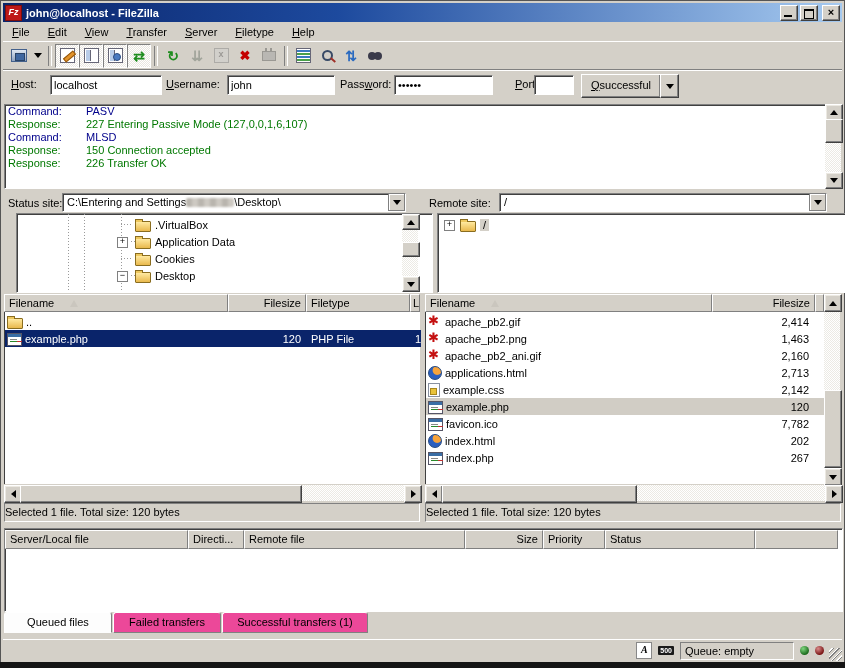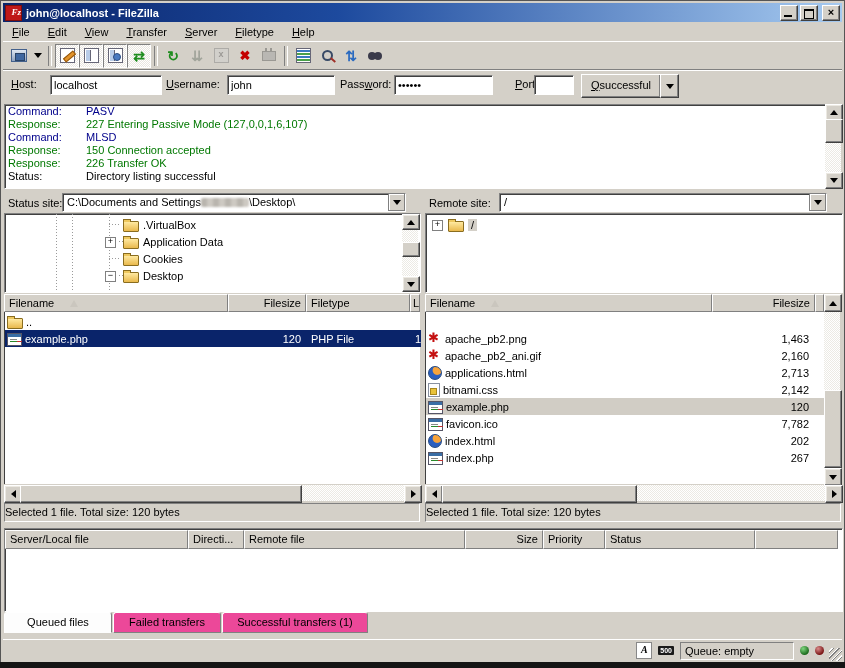--- a/index.html
+++ b/index.html
@@ -13,21 +13,21 @@
            line-height:16px;padding:0 4px;overflow:hidden;white-space:nowrap;box-sizing:border-box;}
 
   #window{position:absolute;inset:0;background:#d4d0c8;outline:1px solid #555;outline-offset:-1px;}
   #bottom-edge{left:0;top:662px;width:845px;height:6px;background:#151515;}
 
   
   #titlebar{left:3px;top:3px;width:839px;height:19px;
     background:linear-gradient(to right,#0a246a,#1d4a9e 40%,#a6caf0);
     display:flex;align-items:center;color:#fff;font-weight:bold;}
   #fz-icon{width:15px;height:14px;margin:0 4px 0 2px;background:#bf1818;border:1px solid #7a0e0e;
-    color:#fff;font-size:9px;font-weight:bold;font-style:italic;text-align:right;line-height:13px;font-family:Liberation Serif, serif;}
+    color:#fff;font-size:9px;font-weight:bold;font-style:italic;text-align:center;line-height:13px;}
   .winbtn{width:16px;height:14px;margin-left:2px;position:relative;}
   .winbtn .g-min{position:absolute;left:3px;bottom:3px;width:8px;height:2px;background:#000;}
   .winbtn .g-max{position:absolute;left:3px;top:3px;width:8px;height:7px;border:1px solid #000;border-top-width:2px;}
   .winbtn .g-x{position:absolute;left:0;top:0;right:0;bottom:0;text-align:center;line-height:13px;color:#000;font-weight:bold;font-size:11px;}
   #winbtns{margin-left:auto;display:flex;margin-right:2px;}
 
   
   #menubar{left:3px;top:22px;width:839px;height:19px;display:flex;align-items:center;}
   .menu-item{padding:2px 9px;}
   .menu-item::first-letter{text-decoration:underline;}
@@ -98,21 +98,21 @@
   .combo{position:absolute;top:193px;height:17px;background:#fff;border:1px solid;border-color:#808080 #fff #fff #808080;
     box-shadow:inset 1px 1px 0 #404040;line-height:17px;padding-left:4px;white-space:nowrap;overflow:hidden;}
   .combo-btn{position:absolute;top:0;right:0;width:16px;height:100%;background:#d4d0c8;
     border-left:1px solid #808080;display:flex;align-items:center;justify-content:center;
     box-shadow:inset -1px -1px 0 #808080, inset 1px 1px 0 #fff;}
   .redacted{display:inline-block;width:48px;height:9px;border-radius:2px;vertical-align:-1px;
     background:repeating-linear-gradient(90deg,#b9b5ae 0 6px,#cdc9c2 6px 12px);filter:blur(1.2px);}
 
   
   .tree-panel{position:absolute;top:213px;height:78px;background:#fff;border:1px solid;
-    border-color:#808080 #fff #fff #808080;box-shadow:inset 1px 1px 0 #404040;overflow:hidden;}
+    border-color:#808080 #fff #fff #808080;box-shadow:inset 1px 1px 0 #404040;overflow:hidden;margin-left:12px;}
   .tree-row{position:absolute;height:17px;display:flex;align-items:center;white-space:nowrap;}
   .guide{position:absolute;width:1px;background-image:repeating-linear-gradient(to bottom,#9a9a9a 0 1px,transparent 1px 3px);}
   .hguide{position:absolute;height:1px;background-image:repeating-linear-gradient(to right,#9a9a9a 0 1px,transparent 1px 3px);}
   .expander{position:absolute;width:9px;height:9px;background:#fff;border:1px solid #808080;
     font-size:9px;line-height:8px;text-align:center;font-family:"Liberation Mono",monospace;}
 
   
   .ic{display:inline-block;position:relative;width:15px;height:13px;flex:none;}
   .ic-folder{width:14px;height:9px;margin-top:3px;background:linear-gradient(#ffe9a0,#e9b94d);
     border:1px solid #8a6d1f;border-radius:1px;}
@@ -283,40 +283,36 @@
         <span>MLSD</span>
       </div>
     <div class="log-line k-response">
         <span class="log-label">Response:</span>
         <span>150 Connection accepted</span>
       </div>
     <div class="log-line k-response">
         <span class="log-label">Response:</span>
         <span>226 Transfer OK</span>
       </div>
-    <div class="log-line k-status">
-        <span class="log-label">Status:</span>
-        <span>Directory listing successful</span>
-      </div>
   </div>
 
   <div class="abs" style="left:825px;top:104px;width:16px;height:83px;">
     <div class="sb-track" style="left:0;top:0;width:16px;height:83px;"></div>
     <div class="sb-btn" style="left:0;top:0;width:16px;height:15px;">
         <span class="tri-up"></span>
       </div>
     <div class="sb-thumb" style="left:0;top:15px;width:16px;height:22px;"></div>
     <div class="sb-btn" style="left:0;top:68px;width:16px;height:15px;">
         <span class="tri-dn"></span>
       </div>
   </div>
 
   <span class="site-label" style="left:8px;">Status site:</span>
   <div class="combo" style="left:62px;width:338px;">
-    <span>C:\Documents and Settings</span><span class="redacted"></span><span>\Desktop\</span>
+    <span>C:\Entering and Settings</span><span class="redacted"></span><span>\Desktop\</span>
     <span class="combo-btn">
         <span class="g-caret"></span>
       </span>
   </div>
 
   <span class="site-label" style="left:429px;">Remote site:</span>
   <div class="combo" style="left:499px;width:322px;">
     <span>/</span>
     <span class="combo-btn">
         <span class="g-caret"></span>
@@ -404,38 +400,43 @@
 
   <div class="pane-status" style="left:4px;width:416px;">Selected 1 file. Total size: 120 bytes</div>
 
   <div class="list-hdr" style="left:425px;width:399px;">
     <div class="hdrcell" style="width:287px;"><span>Filename</span><span class="sort-asc"></span></div>
     <div class="hdrcell" style="width:103px;text-align:right;">Filesize</div>
     <div class="hdrcell" style="width:9px;padding:0;"></div>
   </div>
 
   <div class="list-body" style="left:425px;width:399px;height:172px;">
+    <div class="frow" style="left:0;top:1px;width:399px;">
+        <span class="ic ic-apache" style="margin-left:2px;"></span>
+        <span class="name">apache_pb2.gif</span>
+        <span class="cell-r" style="left:287px;width:96px;">2,414</span>
+      </div>
     <div class="frow" style="left:0;top:18px;width:399px;">
         <span class="ic ic-apache" style="margin-left:2px;"></span>
         <span class="name">apache_pb2.png</span>
         <span class="cell-r" style="left:287px;width:96px;">1,463</span>
       </div>
     <div class="frow" style="left:0;top:35px;width:399px;">
         <span class="ic ic-apache" style="margin-left:2px;"></span>
         <span class="name">apache_pb2_ani.gif</span>
         <span class="cell-r" style="left:287px;width:96px;">2,160</span>
       </div>
     <div class="frow" style="left:0;top:52px;width:399px;">
         <span class="ic ic-html" style="margin-left:2px;"></span>
         <span class="name">applications.html</span>
         <span class="cell-r" style="left:287px;width:96px;">2,713</span>
       </div>
     <div class="frow" style="left:0;top:69px;width:399px;">
         <span class="ic ic-css" style="margin-left:2px;"></span>
-        <span class="name">bitnami.css</span>
+        <span class="name">example.css</span>
         <span class="cell-r" style="left:287px;width:96px;">2,142</span>
       </div>
     <div class="frow sel-inactive" style="left:0;top:86px;width:399px;">
         <span class="ic ic-php" style="margin-left:2px;"></span>
         <span class="name">example.php</span>
         <span class="cell-r" style="left:287px;width:96px;">120</span>
       </div>
     <div class="frow" style="left:0;top:103px;width:399px;">
         <span class="ic ic-php" style="margin-left:2px;"></span>
         <span class="name">favicon.ico</span>

